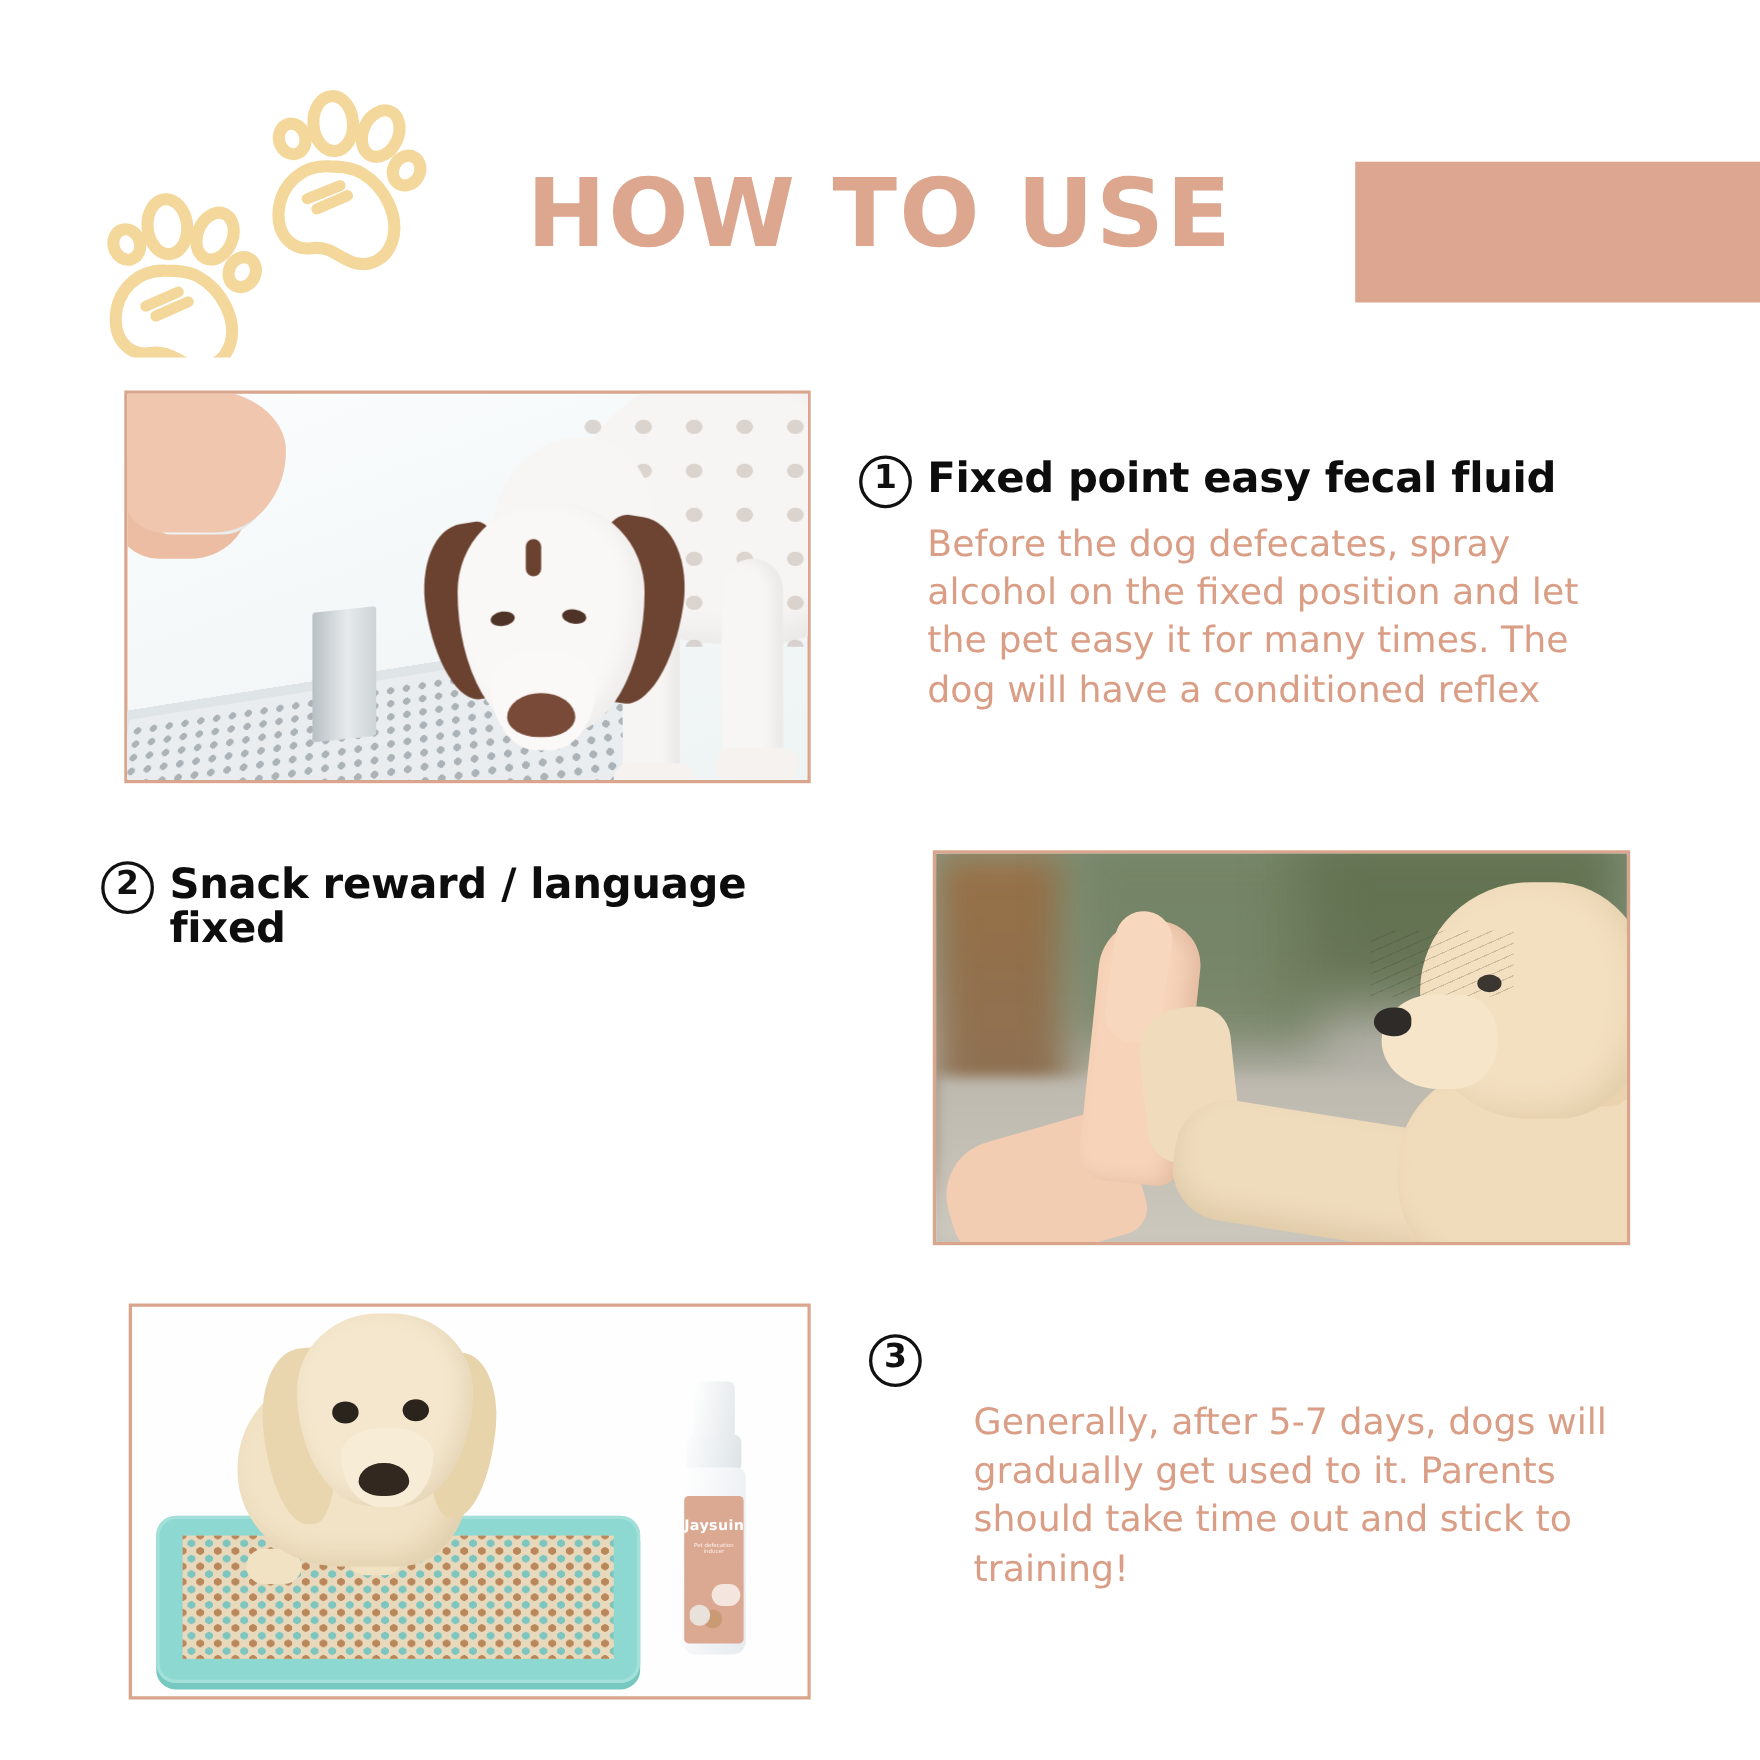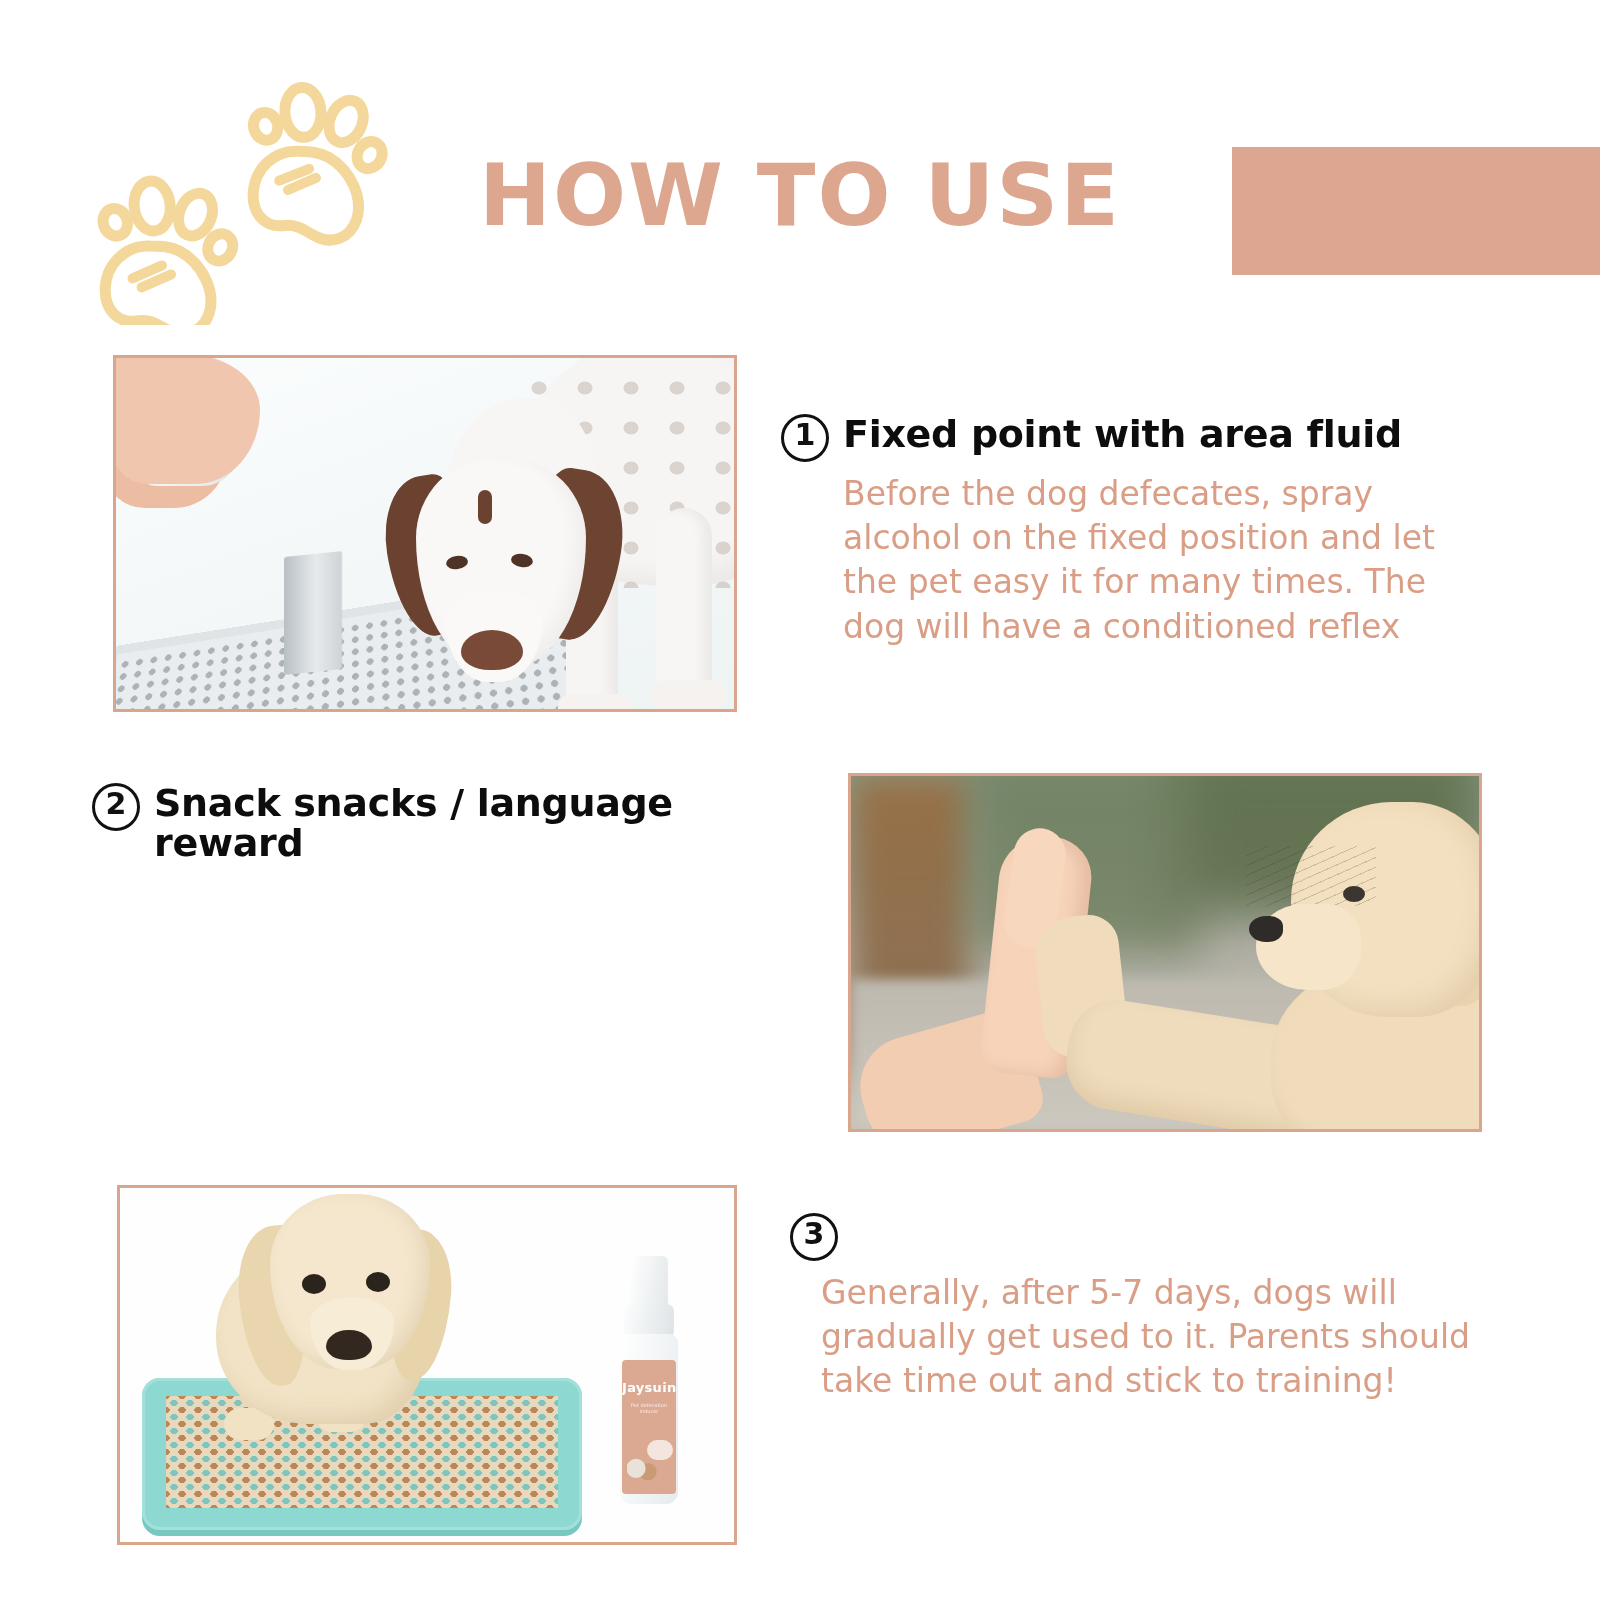--- a/index.html
+++ b/index.html
@@ -101,21 +101,21 @@
     margin-top: 10px;
   }
 
   #step-1 { left: 781px; top: 414px; width: 700px; }
   #step-1 .step-body { margin-left: 62px; }
 
   #step-2 { left: 92px; top: 783px; width: 700px; }
   #step-2 .step-body { margin-left: 58px; }
 
   #step-3 { left: 790px; top: 1213px; width: 700px; }
-  #step-3 .step-body { margin-left: 31px; }
+  #step-3 .step-body { margin-left: 95px; }
 
   
   .p1-bg { position:absolute; inset:0; background:linear-gradient(160deg,#fbfdfd 0%,#f3f7f8 55%,#eef3f4 100%); }
   .p1-hand { position:absolute; left:-6px; top:-4px; width:150px; height:130px;
              background:#f0c6ae; border-radius:0 70% 60% 35%/0 60% 80% 45%; }
   .p1-hand2{ position:absolute; left:-10px; top:60px; width:120px; height:90px;
              background:#edbda3; border-radius:0 60% 55% 40%/0 55% 70% 50%; }
   .p1-bottle{position:absolute; left:20px; top:8px; width:110px; height:120px;
              background:linear-gradient(100deg,#ffffff,#e9eef0); border-radius:20px 46% 40% 18%/18px 50% 45% 22px;
              box-shadow:inset -8px 0 14px rgba(0,0,0,.05);}
@@ -326,29 +326,29 @@
     <div class="p1-eye-l"></div>
     <div class="p1-eye-r"></div>
     <div class="p1-snout"></div>
     <div class="p1-nose"></div>
   </div>
 </div>
 
 <div class="step" id="step-1">
   <div class="step-head">
     <div class="step-num">1</div>
-    <div class="step-title">Fixed point with area fluid</div>
+    <div class="step-title">Fixed point easy fecal fluid</div>
   </div>
   <div class="step-body">Before the dog defecates, spray alcohol on the fixed position and let the pet easy it for many times. The dog will have a conditioned reflex</div>
 </div>
 
 <div class="step" id="step-2">
   <div class="step-head">
     <div class="step-num">2</div>
-    <div class="step-title">Snack snacks / language reward</div>
+    <div class="step-title">Snack reward / language fixed</div>
   </div>
 </div>
 
 <div class="photo-frame" id="photo-2">
   <div class="photo-inner">
     <div class="p2-bg"></div>
     <div class="p2-blur1"></div>
     <div class="p2-blur2"></div>
     <div class="p2-blur3"></div>
     <div class="p2-ground"></div>

